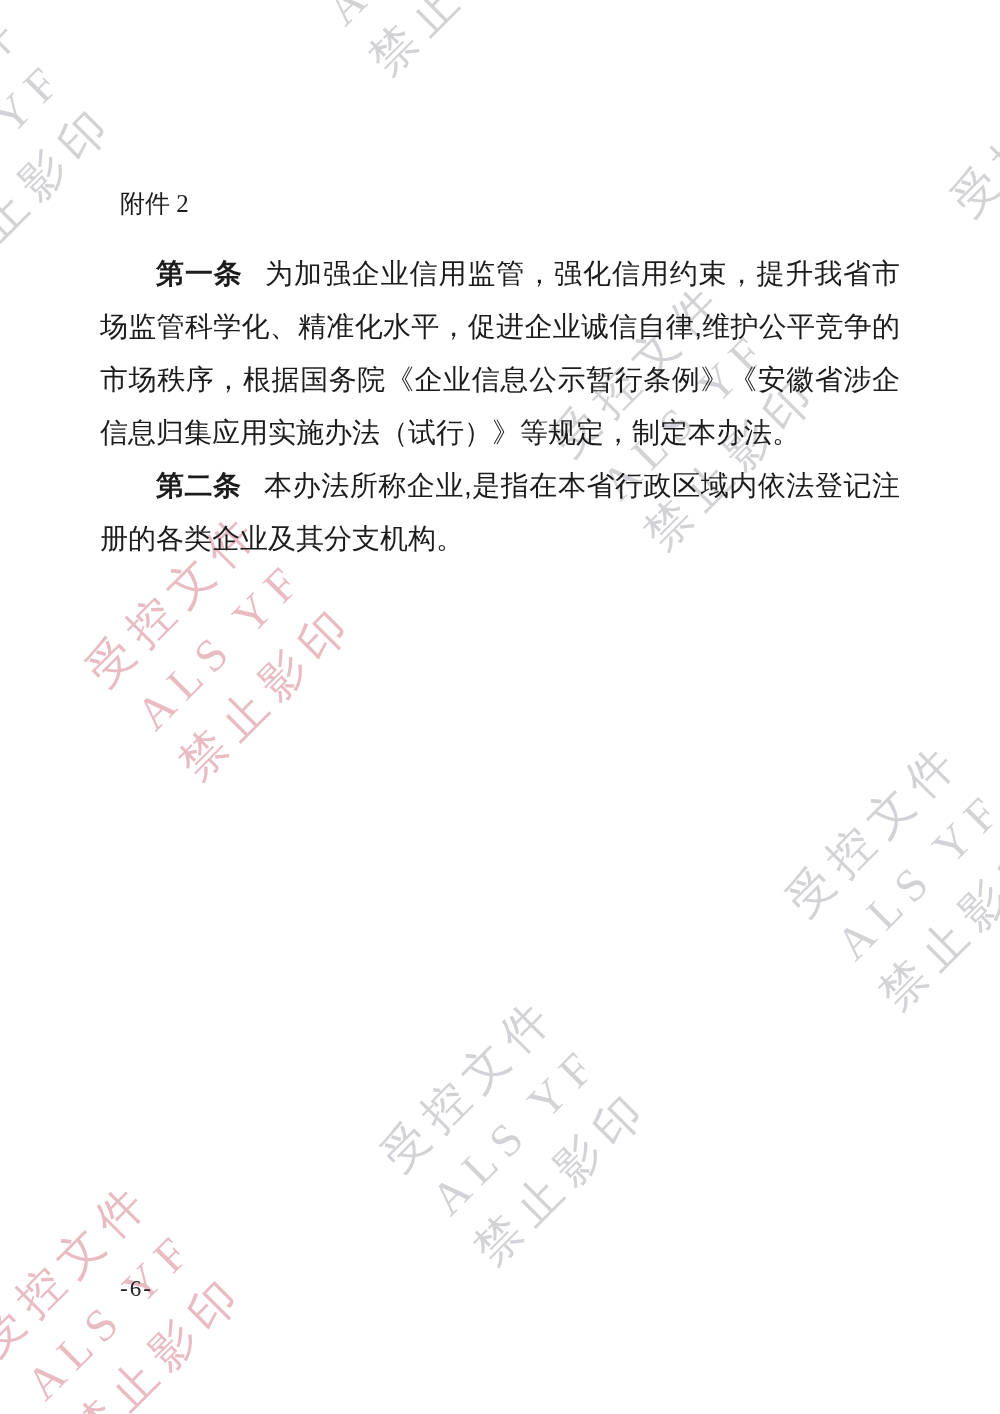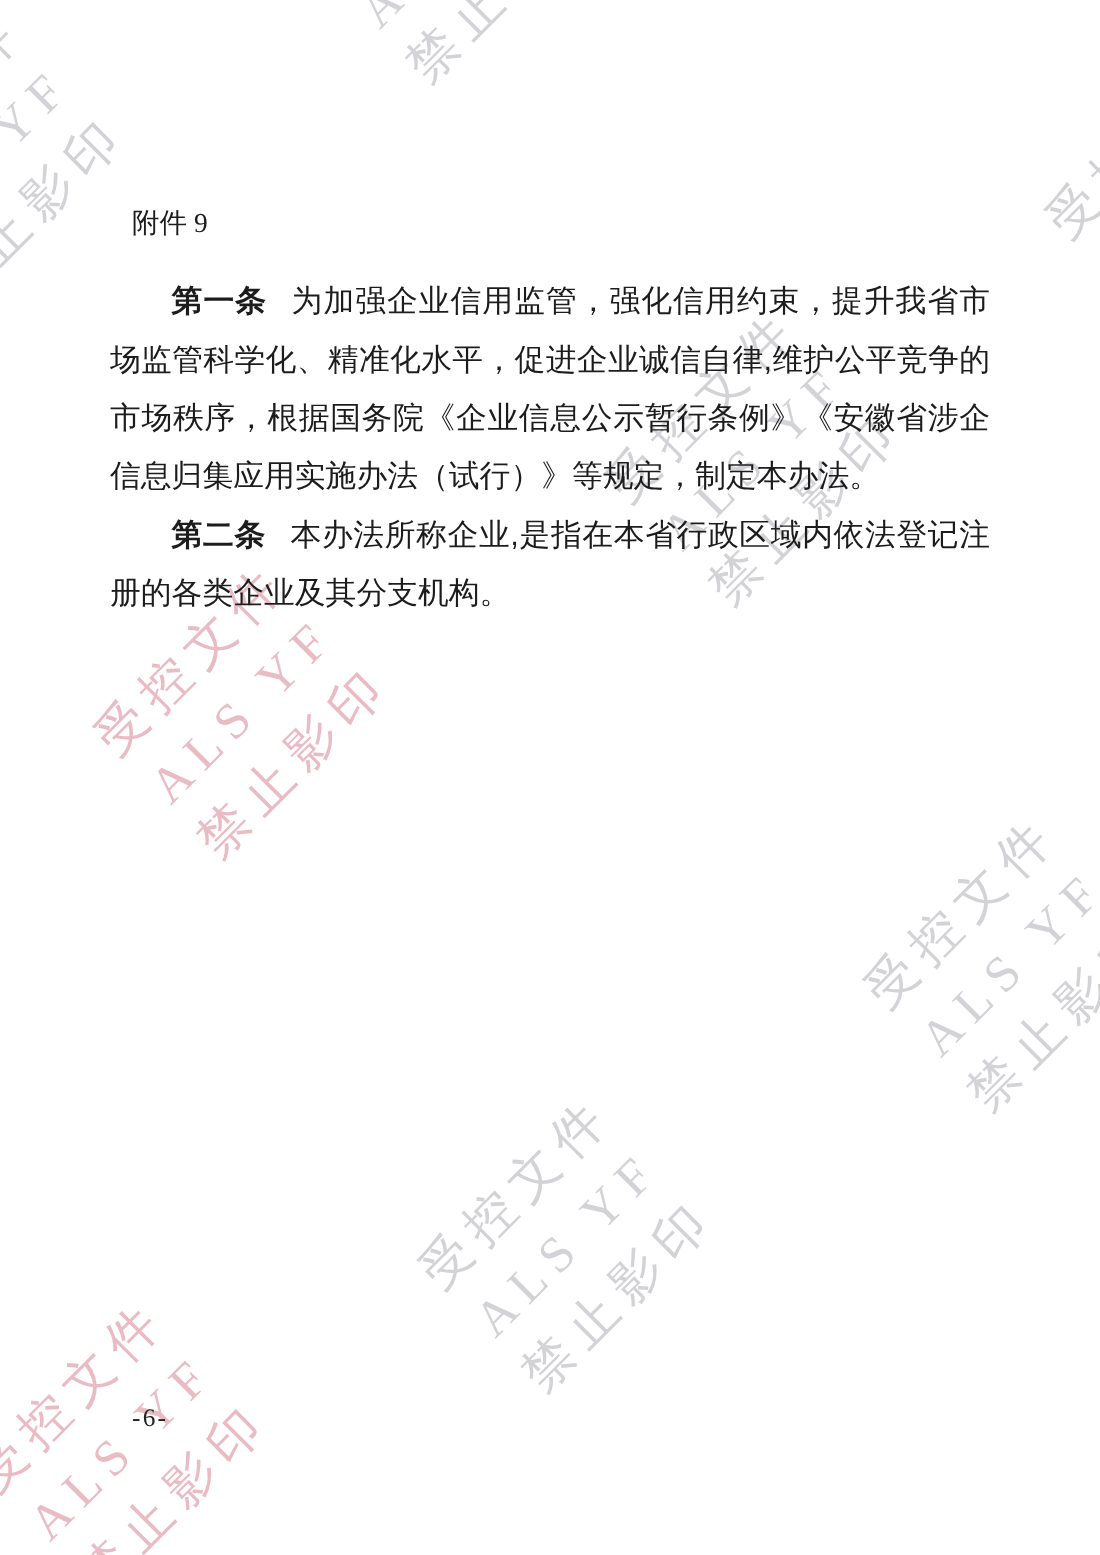--- a/index.html
+++ b/index.html
@@ -128,21 +128,21 @@
     <div>ALS YF</div>
     <div>禁止影印</div>
   </div>
   <div class="wm wm-pink wm-h">
     <div>受控文件</div>
     <div>ALS YF</div>
     <div>禁止影印</div>
   </div>
 
   <div class="content">
-    <div class="attach-label">附件 9</div>
+    <div class="attach-label">附件 2</div>
 
 
 
     <div class="body-text">
       <p><b>第一条</b><span>为加强企业信用监管，强化信用约束，提升我省市场监管科学化、精准化水平，促进企业诚信自律,维护公平竞争的市场秩序，根据国务院《企业信息公示暂行条例》《安徽省涉企信息归集应用实施办法（试行）》等规定，制定本办法。</span></p>
       <p><b>第二条</b><span>本办法所称企业,是指在本省行政区域内依法登记注册的各类企业及其分支机构。</span></p>
     </div>
   </div>
 
   <div class="page-number">-6-</div>

